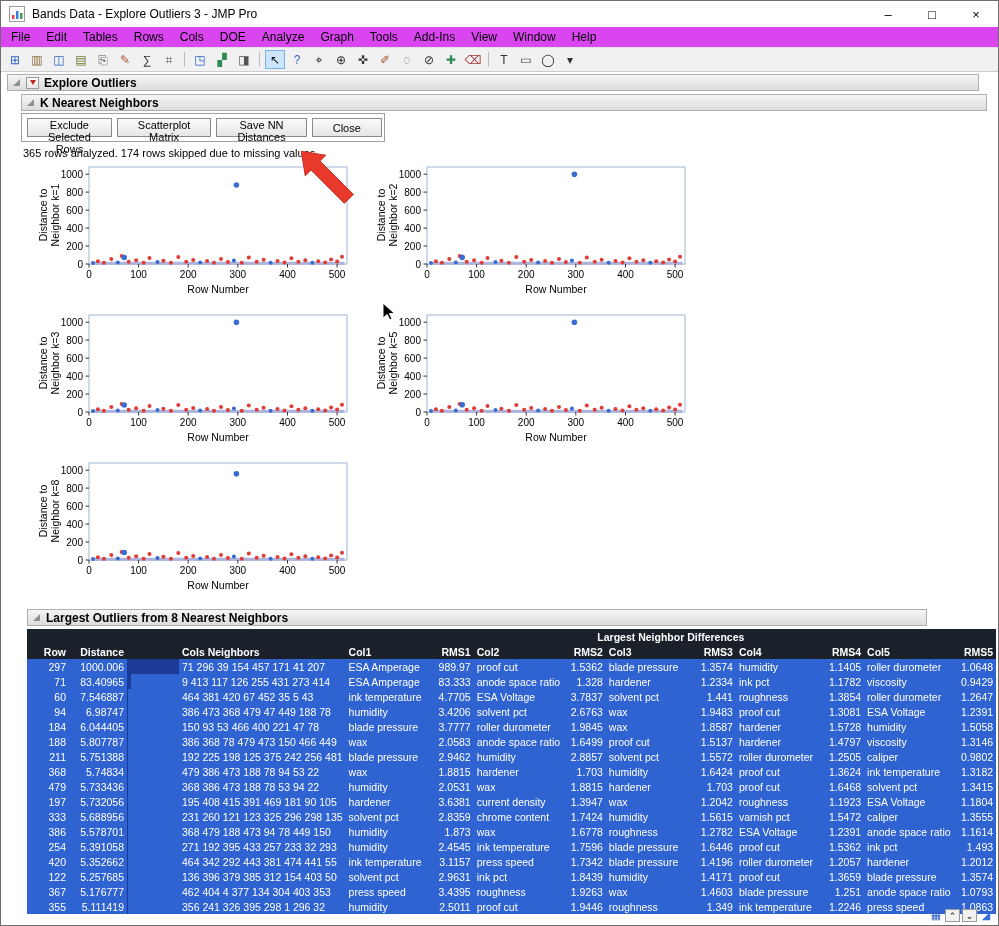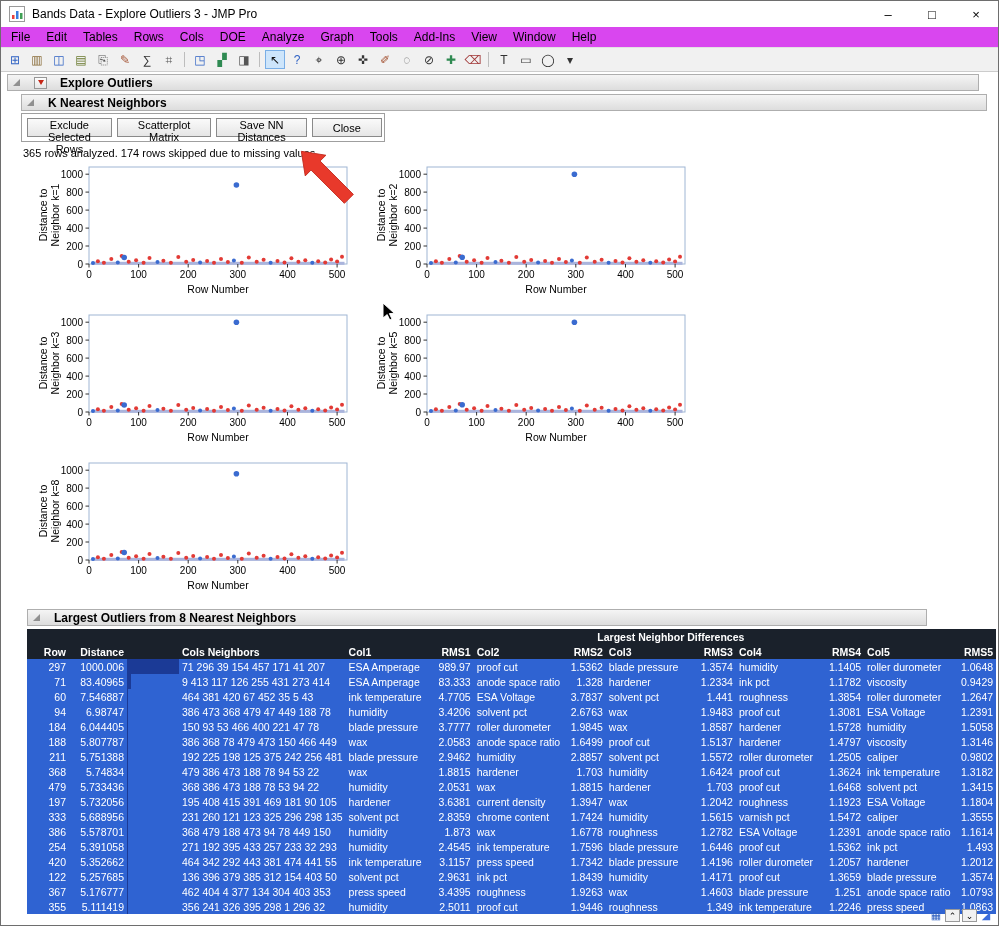--- a/index.html
+++ b/index.html
@@ -16,21 +16,21 @@
   .win-btn{width:44px;height:100%;display:flex;align-items:center;justify-content:center;font-size:13px;}
   .menubar{height:20px;display:flex;align-items:center;background:#d946ef;font-size:12px;padding-left:2px;}
   .menu-item{padding:2px 8px;white-space:nowrap;}
   .toolbar{height:23px;background:#f1f1f1;border-top:1px solid #e2e2e2;border-bottom:1px solid #cccccc;
     display:flex;align-items:center;padding-left:3px;}
   .tb-btn{width:20px;height:19px;display:flex;align-items:center;justify-content:center;font-size:12px;margin:0 1px;}
   .tb-btn.selected{background:#cde5fb;border:1px solid #79aee6;box-sizing:border-box;}
   .tb-sep{width:1px;height:15px;background:#bdbdbd;margin:0 4px;}
   
   .outline-bar{position:absolute;height:17px;background:linear-gradient(#f5f5f5,#dddddd);
-    border:1px solid #aeaeae;box-sizing:border-box;display:flex;align-items:center;gap:13px;
+    border:1px solid #aeaeae;box-sizing:border-box;display:flex;align-items:center;gap:5px;
     font-weight:bold;font-size:12px;padding-left:4px;}
   .disc{width:9px;height:9px;flex:0 0 auto;}
   .red-tri-btn{width:13px;height:12px;background:linear-gradient(#fdfdfd,#e6e6e6);border:1px solid #979797;
     display:inline-flex;align-items:center;justify-content:center;box-sizing:border-box;flex:0 0 auto;}
   .red-tri{width:0;height:0;border-left:3.5px solid transparent;border-right:3.5px solid transparent;border-top:5px solid #c62617;}
   
   .group-box{position:absolute;left:20px;top:112px;width:364px;height:29px;border:1px solid #9f9f9f;
     box-sizing:border-box;display:flex;align-items:center;gap:5px;padding:0 5px;}
   .jmp-btn{font-family:"Liberation Sans",sans-serif;font-size:11px;height:19px;padding:0 20px;
     background:linear-gradient(#fafafa,#e6e6e6);border:1px solid #8a8a8a;border-radius:0;}

